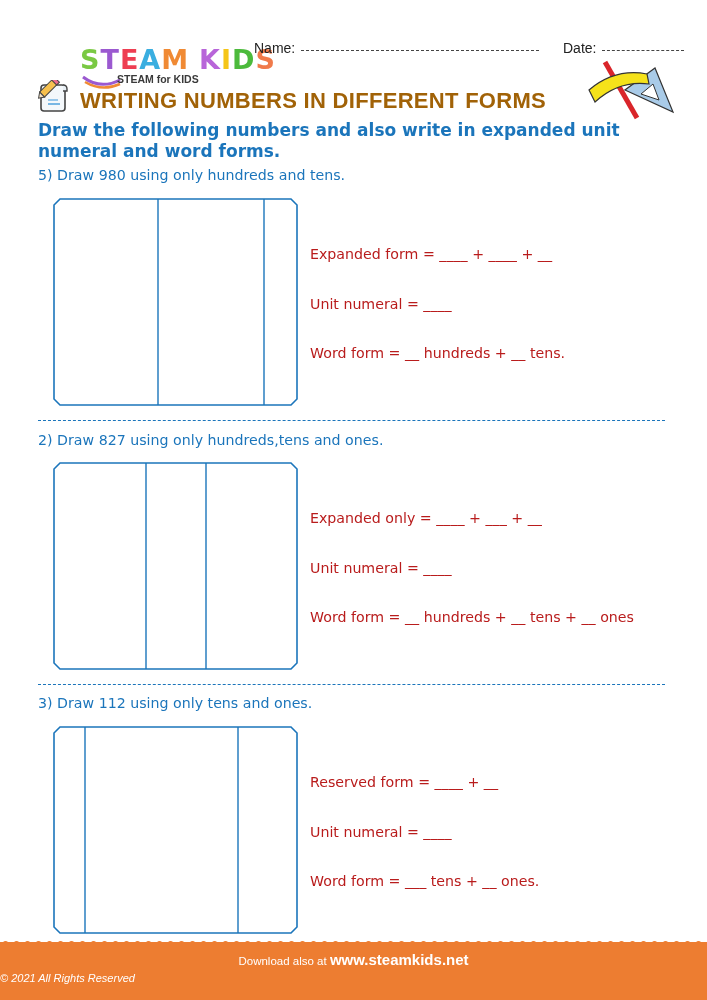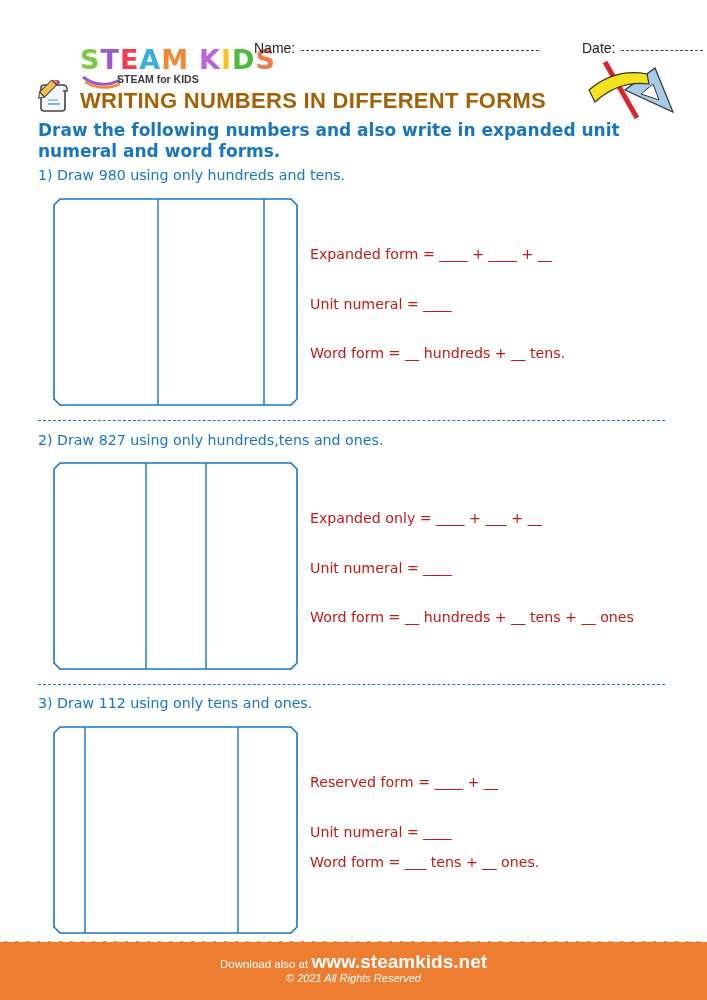--- a/index.html
+++ b/index.html
@@ -44,41 +44,41 @@
   .form-line { left: 310px; font-size: 14.2px; color: #b91c1c; white-space: nowrap; font-family: "DejaVu Sans", sans-serif; }
 
   .divider { left: 38px; width: 627px; height: 0; border-top: 1.5px dashed #1b75bb; }
 
   .box { left: 53px; width: 245px; height: 208px; }
 
   
   .footer { left: 0; top: 942px; width: 707px; height: 58px; background: #ed7d31; }
   .footer-scallop { left: 0; top: 936px; width: 707px; height: 10px; }
   .footer-line1 { left: 0; width: 707px; top: 951px; text-align: center; color: #fff; font-size: 11.5px; font-family: "Liberation Sans", sans-serif; }
-  .footer-line1 b { font-size: 19px; font-weight: bold; }
-  .footer-line2 { left: 0; width: 707px; top: 972px; text-align: center; color: #fff; font-size: 11px; font-style: italic; font-family: "Liberation Sans", sans-serif; }
+  .footer-line1 b { font-size: 15px; font-weight: bold; }
+  .footer-line2 { left: 0; width: 707px; top: 972px; text-align: left; color: #fff; font-size: 11px; font-style: italic; font-family: "Liberation Sans", sans-serif; }
 </style>
 </head>
 <body>
 
 <div class="abs logo">
   <div class="logo-title">
     <span style="color:#7ac943">S</span><span style="color:#9b59d0">T</span><span style="color:#ee3e52">E</span><span style="color:#3aaee0">A</span><span style="color:#f08a34">M</span><span style="width:10px"></span><span style="color:#b865d9">K</span><span style="color:#f5c518">I</span><span style="color:#4cba3c">D</span><span style="color:#f07a4a">S</span>
   </div>
   <svg class="logo-swoosh" width="40" height="16">
     <path d="M1 3 Q 18 16 38 6" stroke="#9b59d0" stroke-width="3" fill="none"></path>
     <path d="M3 8 Q 20 18 38 10" stroke="#f08a34" stroke-width="2.5" fill="none"></path>
   </svg>
   <div class="logo-sub">STEAM for KIDS</div>
 </div>
 
 <div class="abs hdr-field" style="left:254px;">
   <span>Name:</span><span class="dotline" style="width:238px"></span>
 </div>
-<div class="abs hdr-field" style="left:582px;">
+<div class="abs hdr-field" style="left:563px;">
   <span>Date:</span><span class="dotline" style="width:82px"></span>
 </div>
 
 <svg class="abs" style="left:34px;top:80px" width="38" height="34" viewBox="0 0 38 34">
   <rect x="7" y="5" width="24" height="26" rx="3" fill="#f4f8fb" stroke="#444" stroke-width="1.6"></rect>
   <path d="M29 5 q4 0 4 4 v2 h-4" fill="#e6eef4" stroke="#444" stroke-width="1.4"></path>
   <line x1="14" y1="24" x2="26" y2="24" stroke="#59a7df" stroke-width="1.6"></line>
   <line x1="14" y1="20" x2="24" y2="20" stroke="#59a7df" stroke-width="1.2"></line>
   <g transform="rotate(45 12 10)">
     <rect x="9" y="-2" width="7" height="18" fill="#f6c04e" stroke="#444" stroke-width="1"></rect>
@@ -91,21 +91,21 @@
 
 <svg class="abs" style="left:585px;top:60px" width="92" height="60" viewBox="0 0 92 60">
   <line x1="20" y1="2" x2="52" y2="58" stroke="#d9252a" stroke-width="5"></line>
   <path d="M40 30 L88 52 L70 8 Z" fill="#a9cbe8" stroke="#333" stroke-width="1.2"></path>
   <path d="M56 34 L74 40 L68 24 Z" fill="#ffffff" stroke="#333" stroke-width="1"></path>
   <path d="M4 30 Q 30 8 62 14 L64 24 Q 34 20 10 42 Z" fill="#f5e21a" stroke="#333" stroke-width="1.2"></path>
 </svg>
 
 <div class="abs instr">Draw the following numbers and also write in expanded unit numeral and word forms.</div>
 
-<div class="abs q-label" style="top:167px">1) Draw 980 using only hundreds and tens.</div>
+<div class="abs q-label" style="top:167px">5) Draw 980 using only hundreds and tens.</div>
 <svg class="abs box" style="top:198px" viewBox="0 0 245 208">
   <path d="M7 1 H238 L244 7 V201 L238 207 H7 L1 201 V7 Z" fill="none" stroke="#1b75bb" stroke-width="1.6"></path>
   <line x1="105" y1="1" x2="105" y2="207" stroke="#1b75bb" stroke-width="1.4"></line>
   <line x1="211" y1="1" x2="211" y2="207" stroke="#1b75bb" stroke-width="1.4"></line>
 </svg>
 <div class="abs form-line" style="top:246px">Expanded form = ____ + ____ + __</div>
 <div class="abs form-line" style="top:296px">Unit numeral = ____</div>
 <div class="abs form-line" style="top:345px">Word form = __ hundreds +  __ tens.</div>
 
 <div class="abs divider" style="top:420px"></div>
@@ -123,21 +123,21 @@
 <div class="abs divider" style="top:684px"></div>
 
 <div class="abs q-label" style="top:695px">3) Draw 112 using only tens and ones.</div>
 <svg class="abs box" style="top:726px" viewBox="0 0 245 208">
   <path d="M7 1 H238 L244 7 V201 L238 207 H7 L1 201 V7 Z" fill="none" stroke="#1b75bb" stroke-width="1.6"></path>
   <line x1="32" y1="1" x2="32" y2="207" stroke="#1b75bb" stroke-width="1.4"></line>
   <line x1="185" y1="1" x2="185" y2="207" stroke="#1b75bb" stroke-width="1.4"></line>
 </svg>
 <div class="abs form-line" style="top:774px">Reserved form = ____ + __</div>
 <div class="abs form-line" style="top:824px">Unit numeral = ____</div>
-<div class="abs form-line" style="top:854px">Word form = ___ tens + __ ones.</div>
+<div class="abs form-line" style="top:873px">Word form = ___ tens + __ ones.</div>
 
 <svg class="abs footer-scallop" viewBox="0 0 707 10" preserveAspectRatio="none">
   <defs>
     <pattern id="scal" x="0" y="0" width="11" height="10" patternUnits="userSpaceOnUse">
       <path d="M0 10 Q 5.5 0 11 10 Z" fill="#ed7d31"></path>
     </pattern>
   </defs>
   <rect x="0" y="0" width="707" height="10" fill="url(#scal)"></rect>
 </svg>
 <div class="abs footer"></div>

